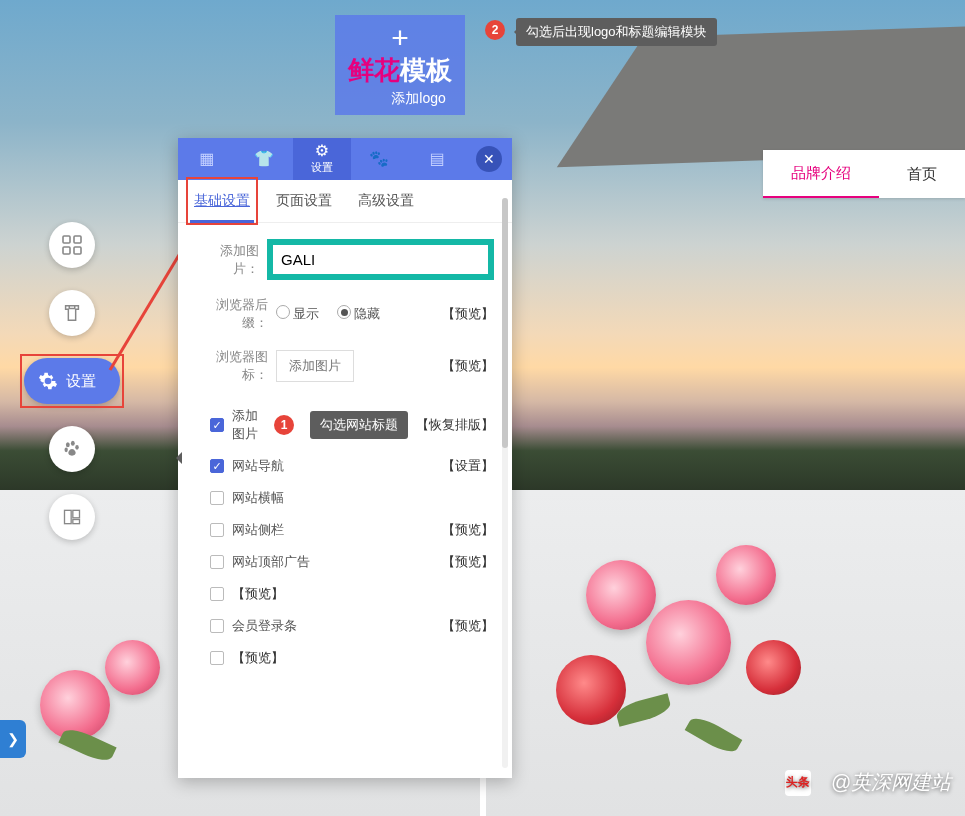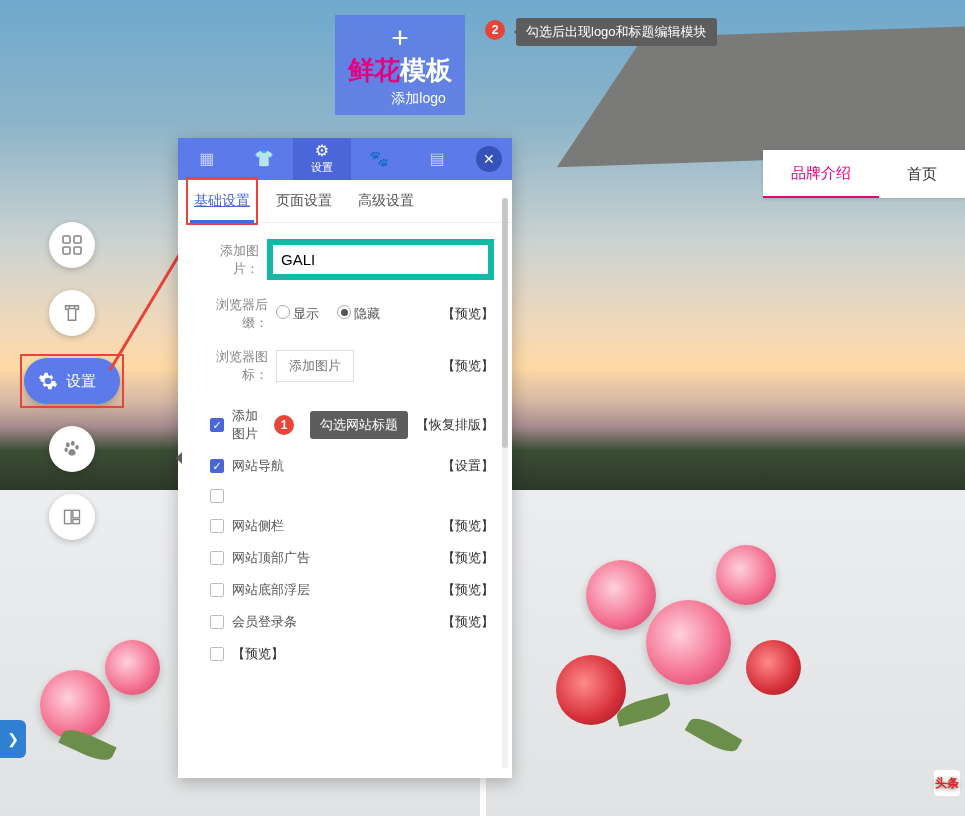--- a/index.html
+++ b/index.html
@@ -159,21 +159,21 @@
 .opt .act::before{content:"【";} .opt .act::after{content:"】";}
 
 
 .arrow {
   position:absolute; pointer-events:none;
 }
 .arrow svg { overflow:visible;}
 
 
 .watermark {
-  position:absolute; right:5px; bottom:20px; color:#fff; font-size:20px;
+  position:absolute; right:14px; bottom:20px; color:#fff; font-size:20px;
   font-style:italic; text-shadow:0 1px 4px rgba(0,0,0,.6);
   display:flex; align-items:center; gap:20px;
 }
 .watermark .logo {
   width:26px; height:26px; border-radius:4px; background:#fff; color:#d22;
   font-size:12px; font-weight:bold; display:flex; align-items:center; justify-content:center;
   font-style:normal;
 }
 
 
@@ -350,35 +350,35 @@
       <span class="callout-bubble" style="position:static;margin-left:8px">勾选网站标题</span>
       <span class="act">恢复排版</span>
     </div>
     <div class="opt">
       <span class="chk on">✓</span>
       <span class="label">网站导航</span>
       <span class="act">设置</span>
     </div>
     <div class="opt">
       <span class="chk"></span>
+      <span class="label">网站横幅</span>
     </div>
 
     <div class="opt">
         <span class="chk"></span>
         <span class="label">网站侧栏</span>
         <span class="act">预览</span>
       </div>
     <div class="opt">
         <span class="chk"></span>
         <span class="label">网站顶部广告</span>
         <span class="act">预览</span>
       </div>
     <div class="opt">
         <span class="chk"></span>
-        <span class="label">网站底部浮层</span>
         <span class="act">预览</span>
       </div>
     <div class="opt">
         <span class="chk"></span>
         <span class="label">会员登录条</span>
         <span class="act">预览</span>
       </div>
 
     <div class="opt">
         <span class="chk"></span>
@@ -388,13 +388,14 @@
     <div class="scrollbar">
         <div class="thumb"></div>
       </div>
   </div>
 </div>
 
 <div class="social">❯</div>
 
 <div class="watermark">
   <span class="logo">头条</span>
+  <span>@英深网建站</span>
 </div>
 
 </body></html>

